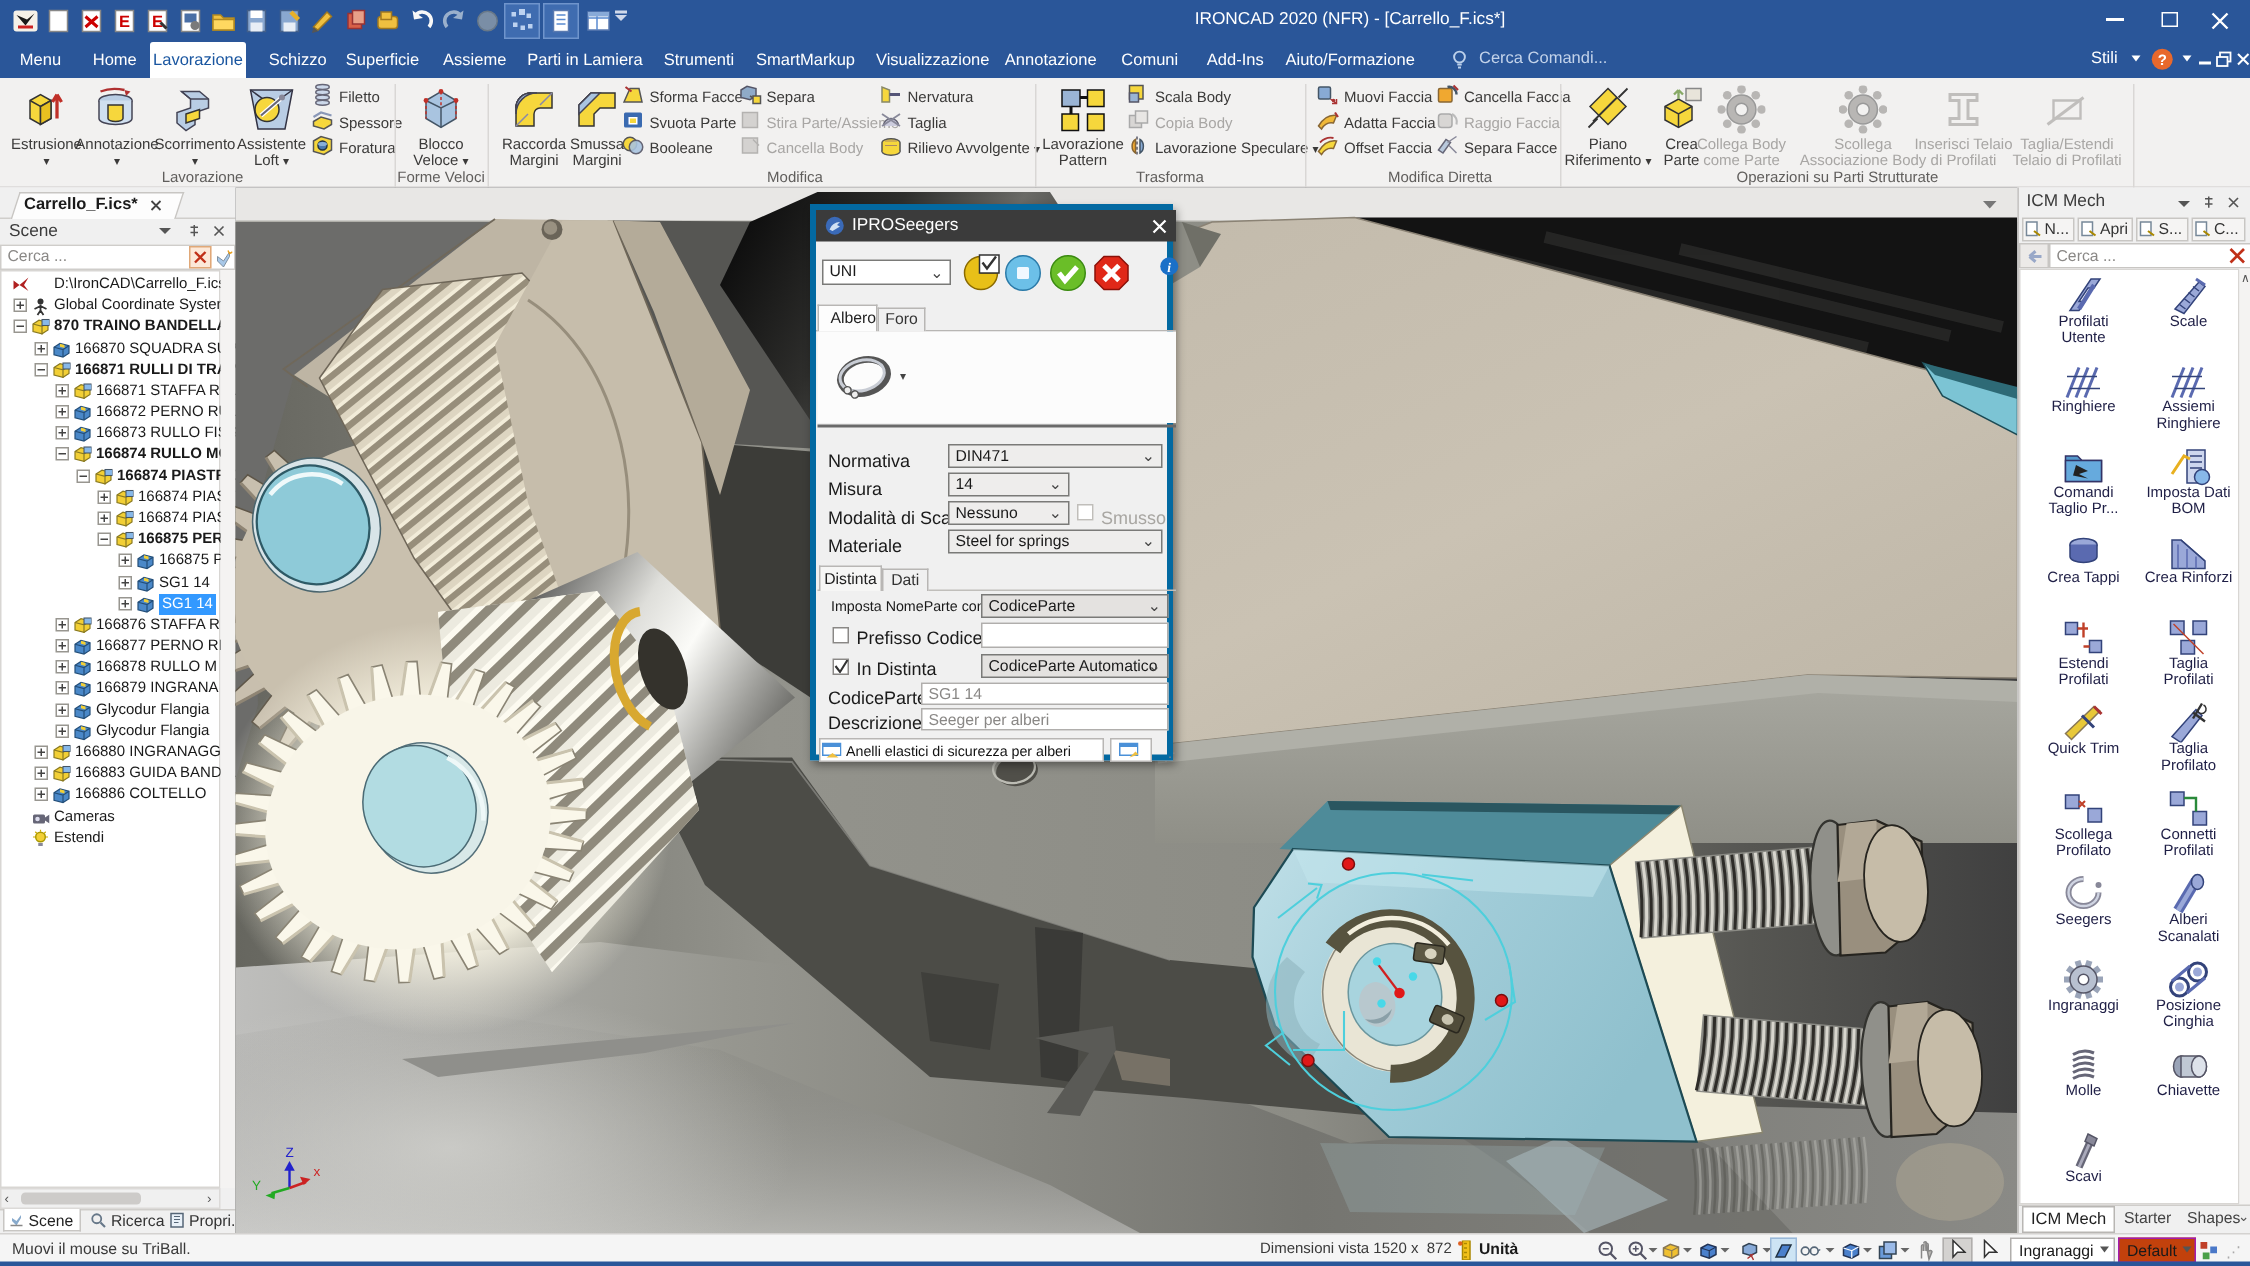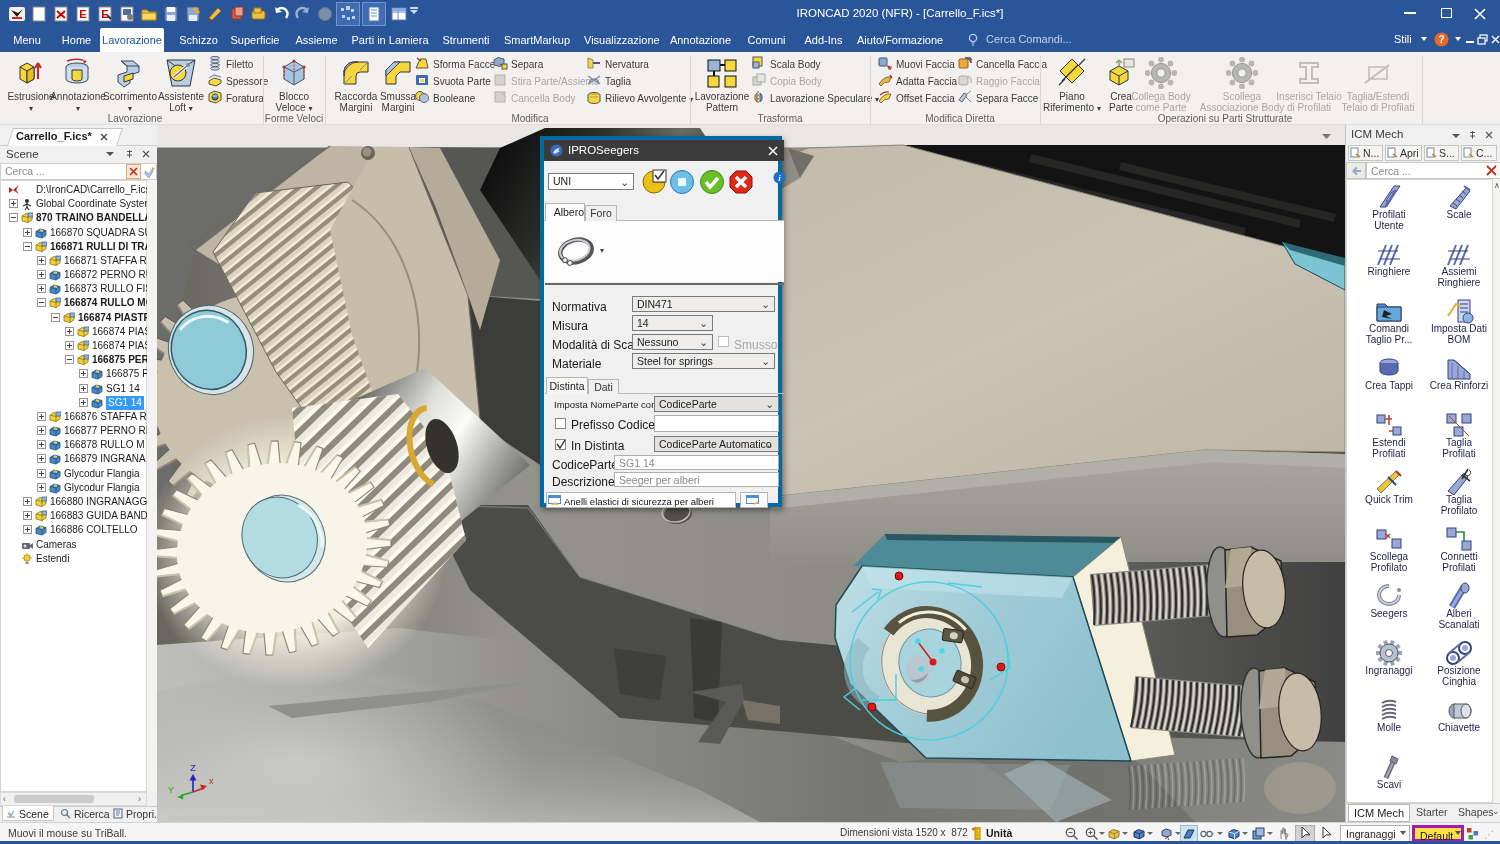--- a/index.html
+++ b/index.html
@@ -1597,21 +1597,21 @@
     </svg>
     <div class="abs" style="left:1295px;top:2px;width:20px;height:18px;background:#d4d2d0;border:1px solid #b0aeac"></div>
     <svg width="12" height="15" viewBox="0 0 12 15" style="position:absolute;left:1299px;top:3px">
       <path d="M3 1 v11 l3 -3.2 h5 z" fill="#fff" stroke="#333"></path>
     </svg>
     <svg width="12" height="15" viewBox="0 0 12 15" style="position:absolute;left:1320px;top:3px">
       <path d="M3 1 v11 l3 -3.2 h5 z" fill="#fff" stroke="#333"></path>
     </svg>
     <div class="abs" style="left:1340px;top:2px;width:70px;height:17px;background:#fff;border:1px solid #b0aeac;line-height:16px;padding-left:5px;color:#1a1a1a">Ingranaggi</div>
     <div class="abs" style="left:1400px;top:8px;width:0;height:0;border-left:3px solid transparent;border-right:3px solid transparent;border-top:4px solid #555"></div>
-    <div class="abs" style="left:1412px;top:2px;width:52px;height:17px;background:#fde047;border:3px solid #a21caf;line-height:16px;padding-left:5px;color:#1a1a1a">Default</div>
+    <div class="abs" style="left:1412px;top:2px;width:52px;height:17px;background:#c2410c;border:1px solid #a21caf;line-height:16px;padding-left:5px;color:#1a1a1a">Default</div>
     <div class="abs" style="left:1455px;top:8px;width:0;height:0;border-left:3px solid transparent;border-right:3px solid transparent;border-top:4px solid #555"></div>
     <svg width="13" height="13" viewBox="0 0 13 13" style="position:absolute;left:1466px;top:4px">
       <rect x="1" y="1" width="4.5" height="4.5" fill="#c04028"></rect>
       <rect x="7.5" y="4" width="4.5" height="4.5" fill="#4a78c8"></rect>
       <rect x="2.5" y="8" width="4.5" height="4.5" fill="#4aa048"></rect>
     </svg>
     <div class="abs" style="left:1484px;top:6px;color:#aaa;font-size:10px;">⋰</div>
     <div class="blue"></div>
   </div>
 <div class="abs" style="left:540px;top:136px;width:242px;height:371px;background:#f0f0f0;border:4px solid #0369a1;box-shadow:2px 3px 6px rgba(0,0,0,0.45)">

